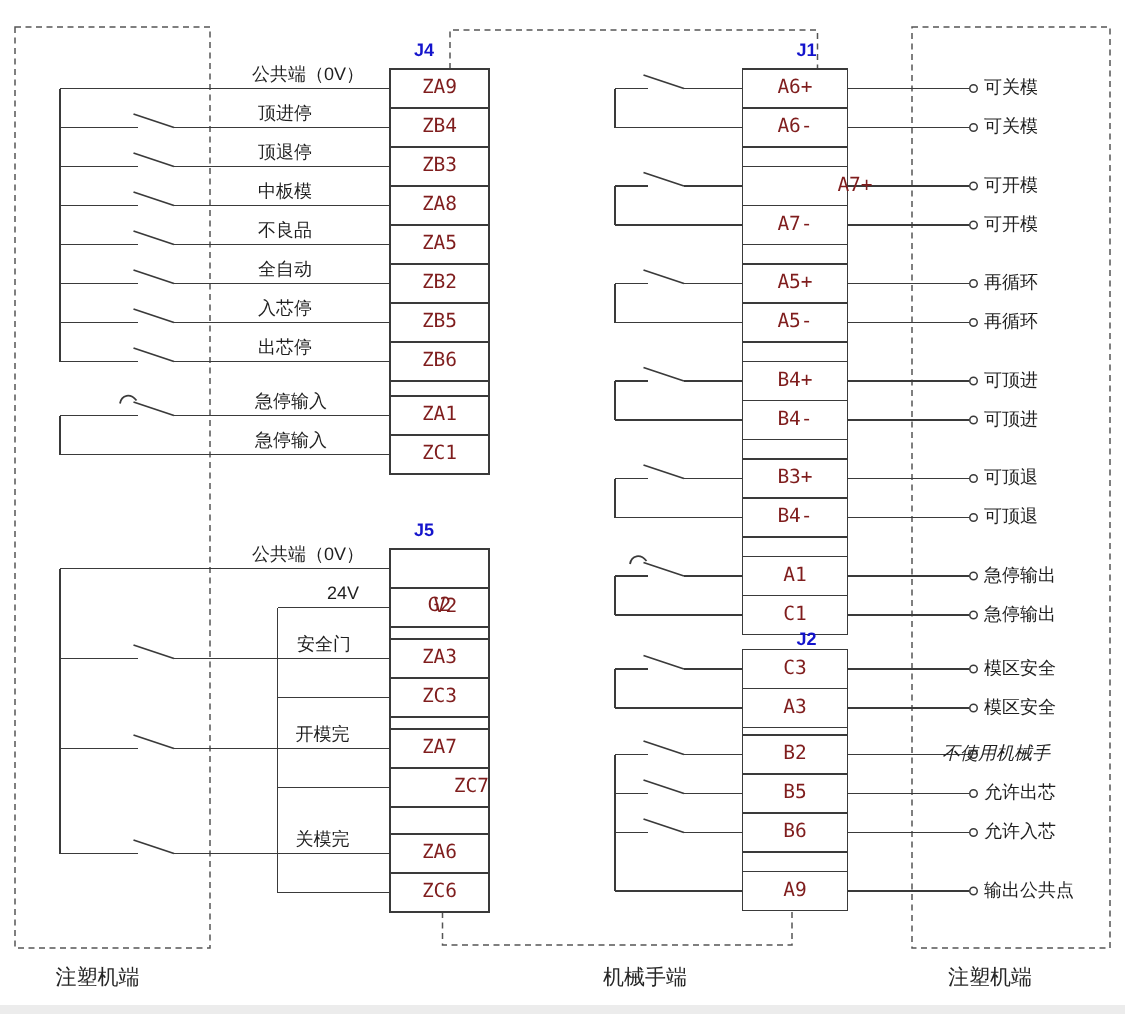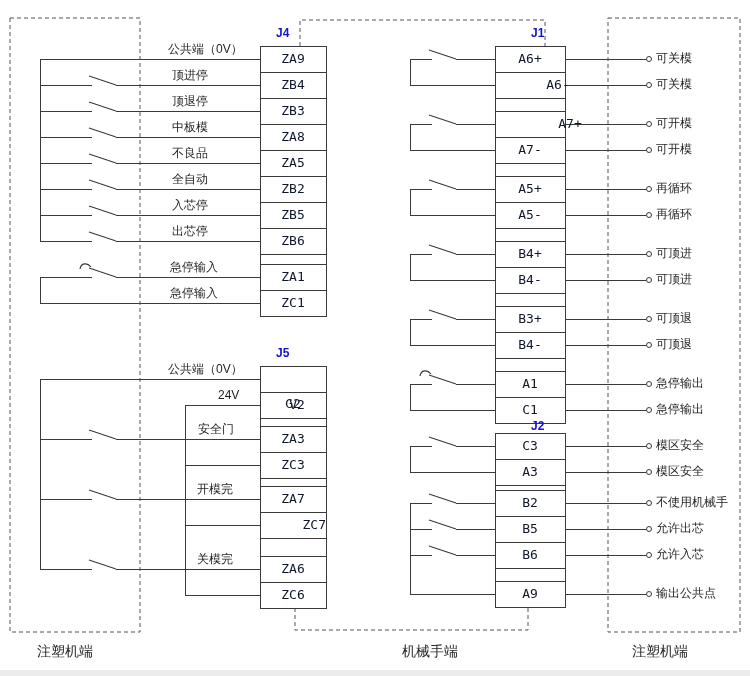--- a/index.html
+++ b/index.html
@@ -10,21 +10,21 @@
   }
   svg{position:absolute;left:0;top:0;}
   .labels{position:absolute;left:0;top:0;width:100%;height:100%;}
   .w{stroke:var(--wire);stroke-width:1;shape-rendering:crispEdges;}
   .diag{stroke:var(--wire);stroke-width:1.2;fill:none;}
   .dash{stroke:var(--dashed);stroke-width:1;fill:none;stroke-dasharray:4 3;}
   .blk{fill:#ffffff;stroke:var(--wire);stroke-width:1;shape-rendering:crispEdges;}
   .circ{fill:#ffffff;stroke:var(--wire);stroke-width:1;}
   .lbl{position:absolute;font-size:12px;line-height:15px;color:var(--text);white-space:nowrap;}
   .cell{position:absolute;font-family:"DejaVu Sans Mono","Liberation Mono",monospace;
-        font-size:13px;line-height:16px;color:#0f172a;text-align:center;}
+        font-size:13px;line-height:16px;color:#7f1d1d;text-align:center;}
   .conn{position:absolute;font-size:12px;font-weight:bold;color:var(--accent);white-space:nowrap;}
   .bottom{position:absolute;font-size:14px;color:#262626;text-align:center;width:100px;white-space:nowrap;}
   .strip{position:absolute;left:0;bottom:0;width:100%;height:6px;background:#ececec;}
 </style>
 </head>
 <body>
 
 <div class="canvas" style="--wire: #3a3a3a; --dashed: #555555; --text: #1f1f1f; --accent: #1414cc;">
   <svg id="wires" width="750" height="676" viewBox="0 0 750 676">
       <rect x="10" y="18" width="130" height="614" class="dash"></rect>
@@ -215,21 +215,21 @@
       <div class="cell" style="left: 260px; top: 371px; width: 66px; margin-top: 25px;">G2</div>
       <div class="cell" style="left: 264px; top: 397px; width: 66px;">V2</div>
       <div class="cell" style="left: 260px; top: 431px; width: 66px;">ZA3</div>
       <div class="cell" style="left: 260px; top: 457px; width: 66px;">ZC3</div>
       <div class="cell" style="left: 260px; top: 491px; width: 66px; text-align: center;">ZA7</div>
       <div class="cell" style="left: 260px; top: 517px; width: 66px; text-align: right;">ZC7</div>
       <div class="cell" style="left: 260px; top: 561px; width: 66px;">ZA6</div>
       <div class="cell" style="left: 260px; top: 587px; width: 66px;">ZC6</div>
       <div class="conn" style="left: 276px; top: 346px;">J5</div>
       <div class="cell" style="left: 495px; top: 51px; width: 70px;">A6+</div>
-      <div class="cell" style="left: 495px; top: 77px; width: 70px; padding-left: 28px;">A6-</div>
+      <div class="cell" style="left: 495px; top: 77px; width: 70px;">A6-</div>
       <div class="cell" style="left: 495px; top: 116px; width: 70px; margin-left: 40px;">A7+</div>
       <div class="cell" style="left: 495px; top: 142px; width: 70px;">A7-</div>
       <div class="cell" style="left: 495px; top: 181px; width: 70px;">A5+</div>
       <div class="cell" style="left: 495px; top: 207px; width: 70px;">A5-</div>
       <div class="cell" style="left: 495px; top: 246px; width: 70px;">B4+</div>
       <div class="cell" style="left: 495px; top: 272px; width: 70px;">B4-</div>
       <div class="cell" style="left: 495px; top: 311px; width: 70px;">B3+</div>
       <div class="cell" style="left: 495px; top: 337px; width: 70px;">B4-</div>
       <div class="cell" style="left: 495px; top: 376px; width: 70px;">A1</div>
       <div class="cell" style="left: 495px; top: 402px; width: 70px;">C1</div>
@@ -263,21 +263,21 @@
       <div class="lbl" style="left: 656px; top: 181px;">再循环</div>
       <div class="lbl" style="left: 656px; top: 207px;">再循环</div>
       <div class="lbl" style="left: 656px; top: 246px;">可顶进</div>
       <div class="lbl" style="left: 656px; top: 272px;">可顶进</div>
       <div class="lbl" style="left: 656px; top: 311px;">可顶退</div>
       <div class="lbl" style="left: 656px; top: 337px;">可顶退</div>
       <div class="lbl" style="left: 656px; top: 376px;">急停输出</div>
       <div class="lbl" style="left: 656px; top: 402px;">急停输出</div>
       <div class="lbl" style="left: 656px; top: 438px;">模区安全</div>
       <div class="lbl" style="left: 656px; top: 464px;">模区安全</div>
-      <div class="lbl" style="left: 656px; top: 495px;">不使用机械手</div>
+      <div class="lbl" style="left: 628px; top: 495px; font-style: italic;">不使用机械手</div>
       <div class="lbl" style="left: 656px; top: 521px;">允许出芯</div>
       <div class="lbl" style="left: 656px; top: 547px;">允许入芯</div>
       <div class="lbl" style="left: 656px; top: 586px;">输出公共点</div>
       <div class="bottom" style="left: 15px; top: 643px;">注塑机端</div>
       <div class="bottom" style="left: 380px; top: 643px;">机械手端</div>
       <div class="bottom" style="left: 610px; top: 643px;">注塑机端</div>
     </div>
   <div class="strip"></div>
 </div>
 

